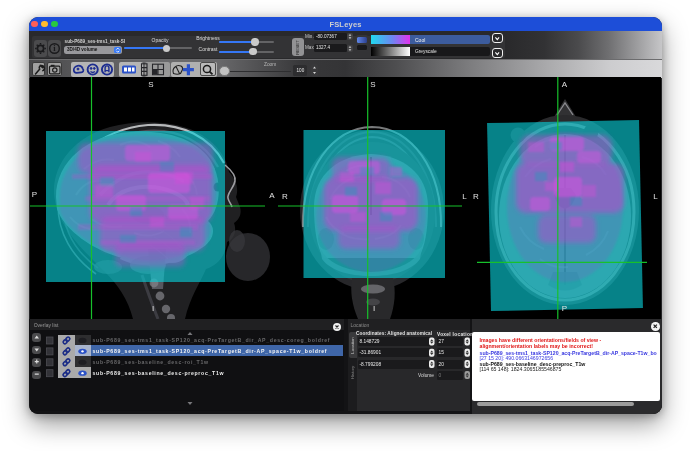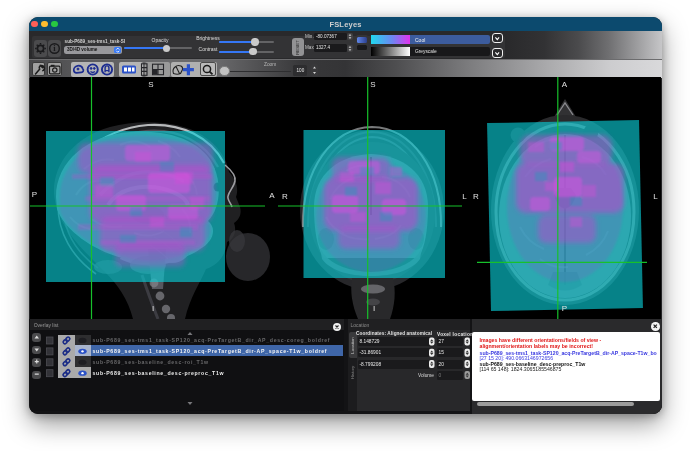--- a/index.html
+++ b/index.html
@@ -2,21 +2,21 @@
 <html><head>
 <meta charset="utf-8">
 <style>
 html,body{margin:0;padding:0;}
 body{width:690px;height:451px;background:#ffffff;position:relative;overflow:hidden;
   font-family:"Liberation Sans", sans-serif;}
 .abs{position:absolute;}
 #win{position:absolute;left:29px;top:17px;width:633px;height:397px;border-radius:9px;
   background:#242426;overflow:hidden;
   box-shadow:0 10px 26px rgba(0,0,0,0.40),0 2px 8px rgba(0,0,0,0.28);}
-#titlebar{position:absolute;left:0;top:0;width:633px;height:14px;background:#0c4a6e;}
+#titlebar{position:absolute;left:0;top:0;width:633px;height:14px;background:#1d4ed8;}
 .tl{position:absolute;top:3.8px;width:6.4px;height:6.4px;border-radius:50%;}
 #title{position:absolute;left:0;top:2.5px;width:633px;text-align:center;
   font-size:7.5px;font-weight:bold;color:#cfcfcf;letter-spacing:0.2px;}
 #tb1{position:absolute;left:0;top:14px;width:633px;height:28px;background:#29292b;}
 #tb1grad{position:absolute;left:476px;top:0;width:157px;height:28px;
   background:linear-gradient(90deg,#29292b 0%,#323234 25%,#4b4b4d 47%,#6f6f71 66%,#9a9a9c 83%,#c6c6c8 100%);}
 #tb2{position:absolute;left:0;top:42px;width:633px;height:18px;border-top:0.8px solid #6c6c6e;
   background:linear-gradient(90deg,#48484a 0%,#5c5c5e 10%,#6b6b6d 22%,#68686a 30%,#4e4e50 37%,#38383a 43%,#343436 50%,#4e4e50 58%,#7e7e80 70%,#aaaaac 82%,#cdcdcf 92%,#d9d9db 100%);}
 #canvas{position:absolute;left:1px;top:60px;width:631px;height:242px;background:#000;}
 #bottom{position:absolute;left:0;top:302px;width:633px;height:95px;background:#131315;}

